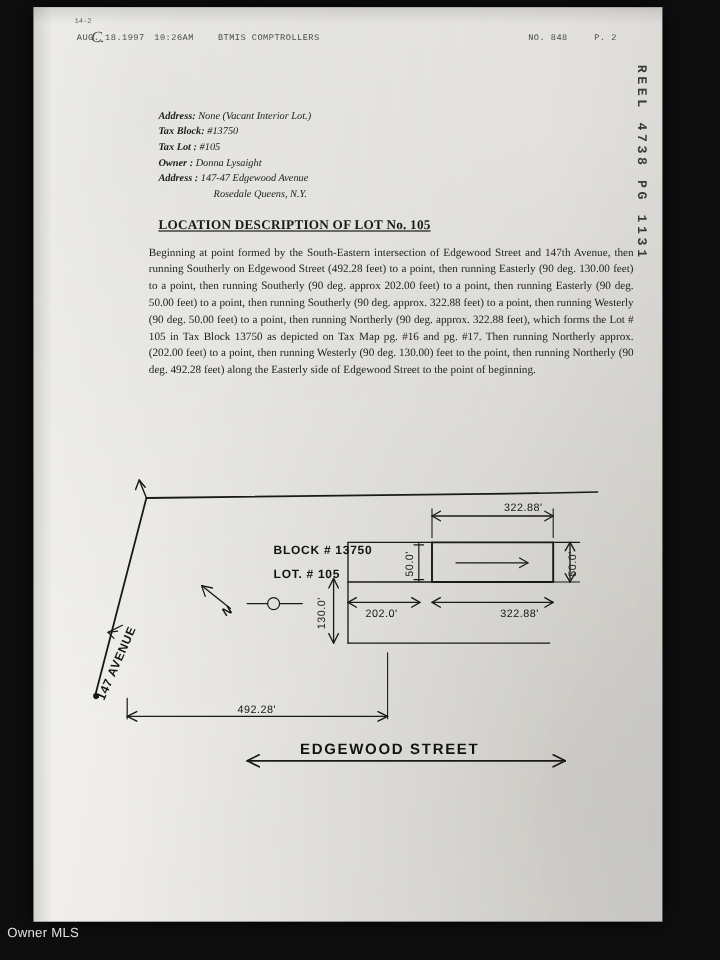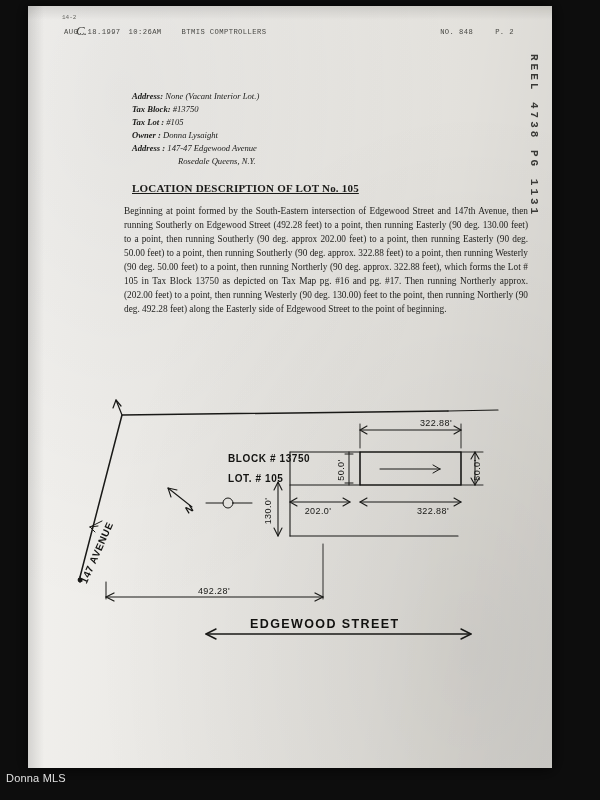--- a/index.html
+++ b/index.html
@@ -306,13 +306,13 @@
       <text class="hand-lg" x="222" y="244">EDGEWOOD STREET</text>
 
       <text class="hand-b" x="72" y="170" transform="rotate(-66 72 170)" text-anchor="middle">147 AVENUE</text>
 
       <text class="hand-b" x="160" y="130" transform="rotate(-32 160 130)">N</text>
     </svg>
   </div>
 
 </div>
 
-<div id="watermark">Donna MLS</div>
+<div id="watermark">Owner MLS</div>
 
 </body></html>

